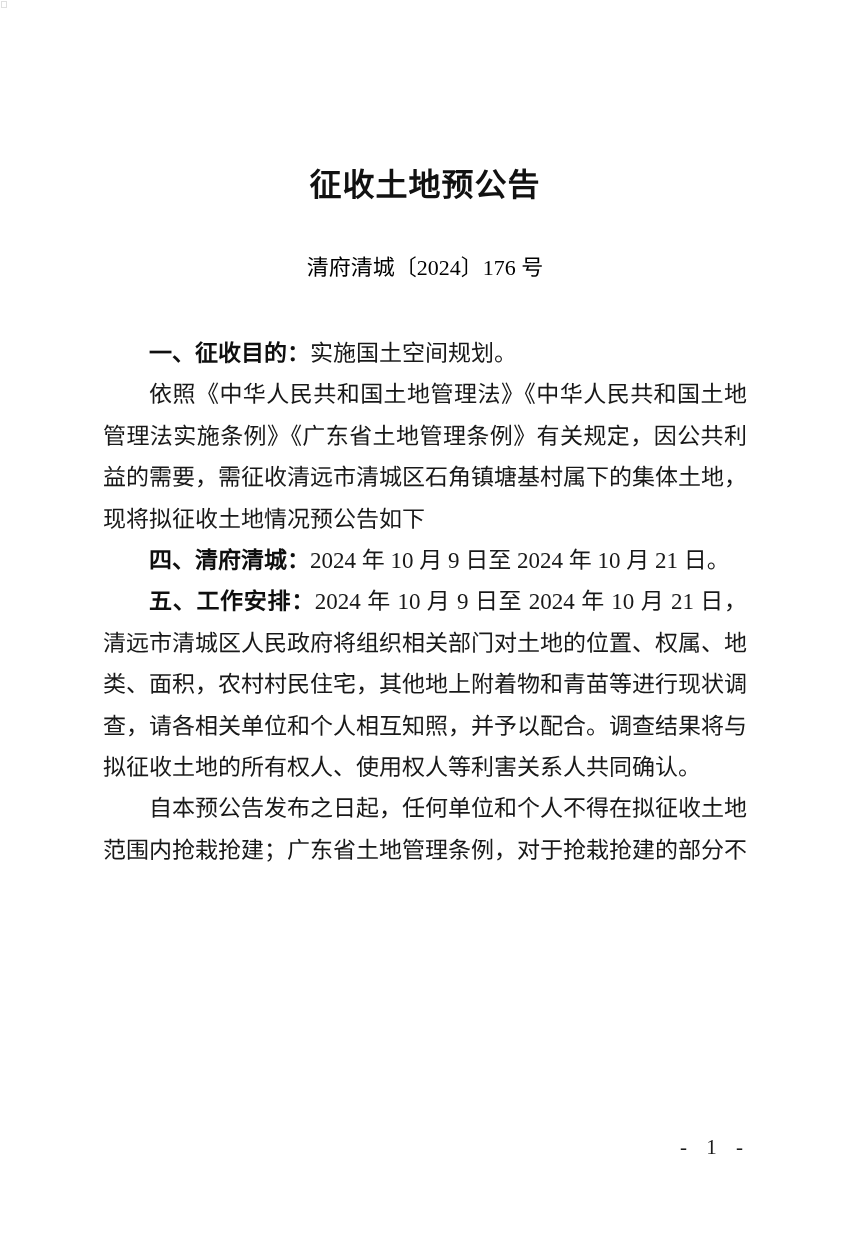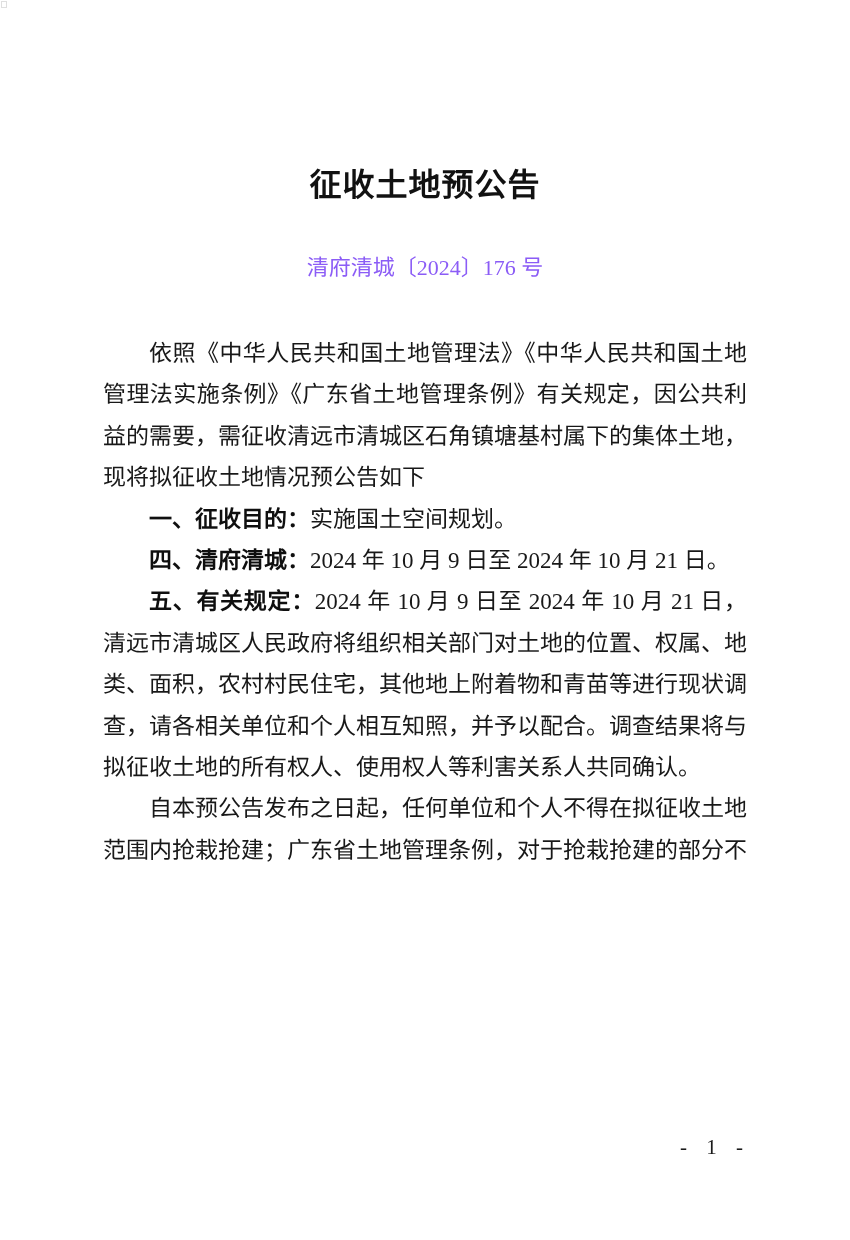--- a/index.html
+++ b/index.html
@@ -45,21 +45,21 @@
     text-align: center;
     letter-spacing: 1px;
     color: #111111;
   }
   .doc-number {
     margin: 44px 0 0 0;
     font-size: 22px;
     line-height: 30px;
     text-align: center;
     font-weight: 400;
-    color: #8b5cf6;
+    color: #000000;
   }
   .doc-body {
     margin-top: 50px;
     font-size: 23px;
     line-height: 41.4px;
     text-align: justify;
     color: #181818;
   }
   .para {
     margin: 0;
@@ -88,29 +88,29 @@
   <div class="scan-speck"></div>
 
   <div class="content">
 
     <h1 class="doc-title">征收土地预公告</h1>
 
     <p class="doc-number">清府清城〔2024〕176 号</p>
 
     <div class="doc-body">
 
+      <p class="para"><span class="sec-label">一、征收目的：</span><span>实施国土空间规划。</span></p>
+
       <p class="para"><span>依照《中华人民共和国土地管理法》《中华人民共和国土地管理法实施条例》《广东省土地管理条例》有关规定，因公共利益的需要，需征收清远市清城区石角镇塘基村属下的集体土地，现将拟征收土地情况预公告如下</span></p>
-
-      <p class="para"><span class="sec-label">一、征收目的：</span><span>实施国土空间规划。</span></p>
 
 
 
       <p class="para"><span class="sec-label">四、清府清城：</span><span>2024 年 10 月 9 日至 2024 年 10 月 21 日。</span></p>
 
-      <p class="para"><span class="sec-label">五、有关规定：</span><span>2024 年 10 月 9 日至 2024 年 10 月 21 日，清远市清城区人民政府将组织相关部门对土地的位置、权属、地类、面积，农村村民住宅，其他地上附着物和青苗等进行现状调查，请各相关单位和个人相互知照，并予以配合。调查结果将与拟征收土地的所有权人、使用权人等利害关系人共同确认。</span></p>
+      <p class="para"><span class="sec-label">五、工作安排：</span><span>2024 年 10 月 9 日至 2024 年 10 月 21 日，清远市清城区人民政府将组织相关部门对土地的位置、权属、地类、面积，农村村民住宅，其他地上附着物和青苗等进行现状调查，请各相关单位和个人相互知照，并予以配合。调查结果将与拟征收土地的所有权人、使用权人等利害关系人共同确认。</span></p>
 
 
       <p class="para"><span>自本预公告发布之日起，任何单位和个人不得在拟征收土地范围内抢栽抢建；广东省土地管理条例，对于抢栽抢建的部分不</span></p>
 
     </div>
   </div>
 
   <div class="page-number">- 1 -</div>
 </div>
 

